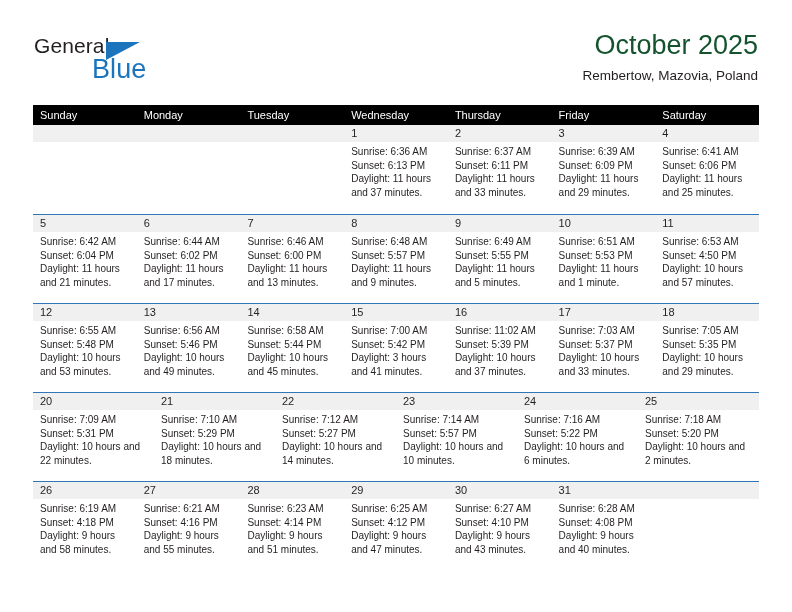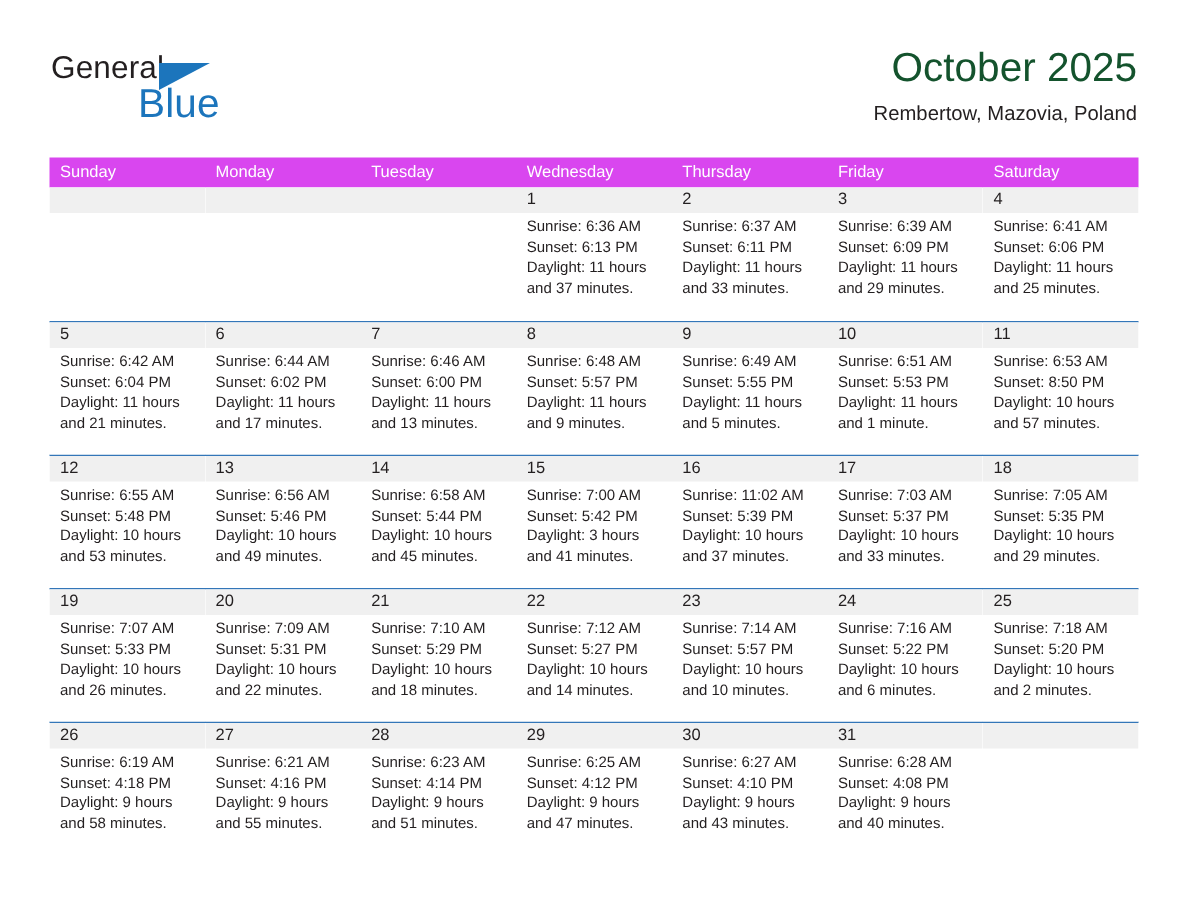--- a/index.html
+++ b/index.html
@@ -86,21 +86,21 @@
 
   
   .calendar {
     position: absolute;
     left: 33px;
     top: 105px;
     width: 726px;
   }
   .cal-head {
     display: flex;
-    background: #d946ef;
+    background: #000000;
     height: 20px;
   }
   .cal-head .hcell {
     flex: 1 1 0;
     color: #ffffff;
     font-size: 11px;
     line-height: 20px;
     padding-left: 7px;
     box-sizing: border-box;
     white-space: nowrap;
@@ -268,21 +268,21 @@
             <div class="daybody">
               <div>Sunrise: 6:51 AM</div>
               <div>Sunset: 5:53 PM</div>
               <div class="wrap2">Daylight: 11 hours and 1 minute.</div>
             </div>
           </div>
           <div class="daycell">
             <div class="daynum-band">11</div>
             <div class="daybody">
               <div>Sunrise: 6:53 AM</div>
-              <div>Sunset: 8:50 PM</div>
+              <div>Sunset: 4:50 PM</div>
               <div class="wrap2">Daylight: 10 hours and 57 minutes.</div>
             </div>
           </div>
         </div>
         <div class="week">
           <div class="daycell">
             <div class="daynum-band">12</div>
             <div class="daybody">
               <div>Sunrise: 6:55 AM</div>
               <div>Sunset: 5:48 PM</div>
@@ -333,28 +333,20 @@
             <div class="daynum-band">18</div>
             <div class="daybody">
               <div>Sunrise: 7:05 AM</div>
               <div>Sunset: 5:35 PM</div>
               <div class="wrap2">Daylight: 10 hours and 29 minutes.</div>
             </div>
           </div>
         </div>
         <div class="week">
           <div class="daycell">
-            <div class="daynum-band">19</div>
-            <div class="daybody">
-              <div>Sunrise: 7:07 AM</div>
-              <div>Sunset: 5:33 PM</div>
-              <div class="wrap2">Daylight: 10 hours and 26 minutes.</div>
-            </div>
-          </div>
-          <div class="daycell">
             <div class="daynum-band">20</div>
             <div class="daybody">
               <div>Sunrise: 7:09 AM</div>
               <div>Sunset: 5:31 PM</div>
               <div class="wrap2">Daylight: 10 hours and 22 minutes.</div>
             </div>
           </div>
           <div class="daycell">
             <div class="daynum-band">21</div>
             <div class="daybody">

